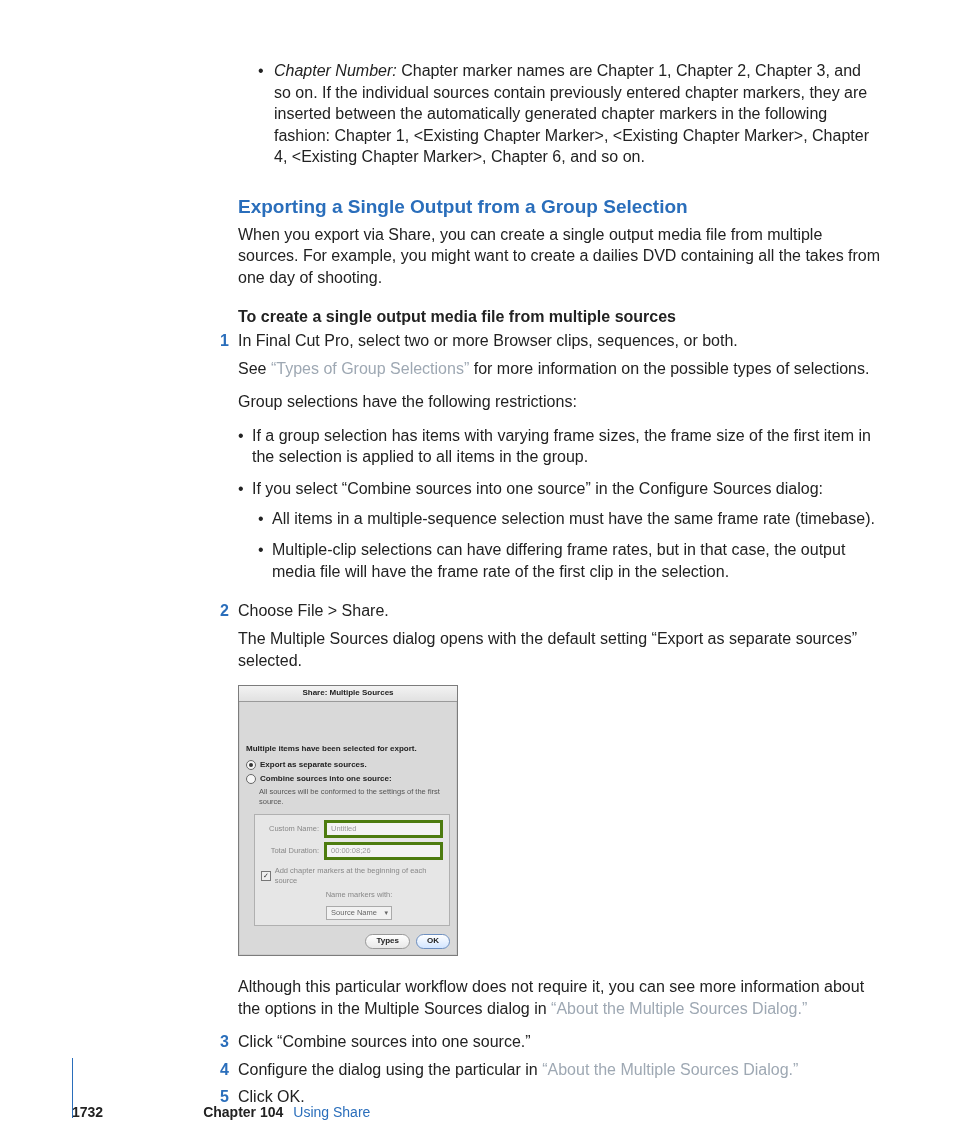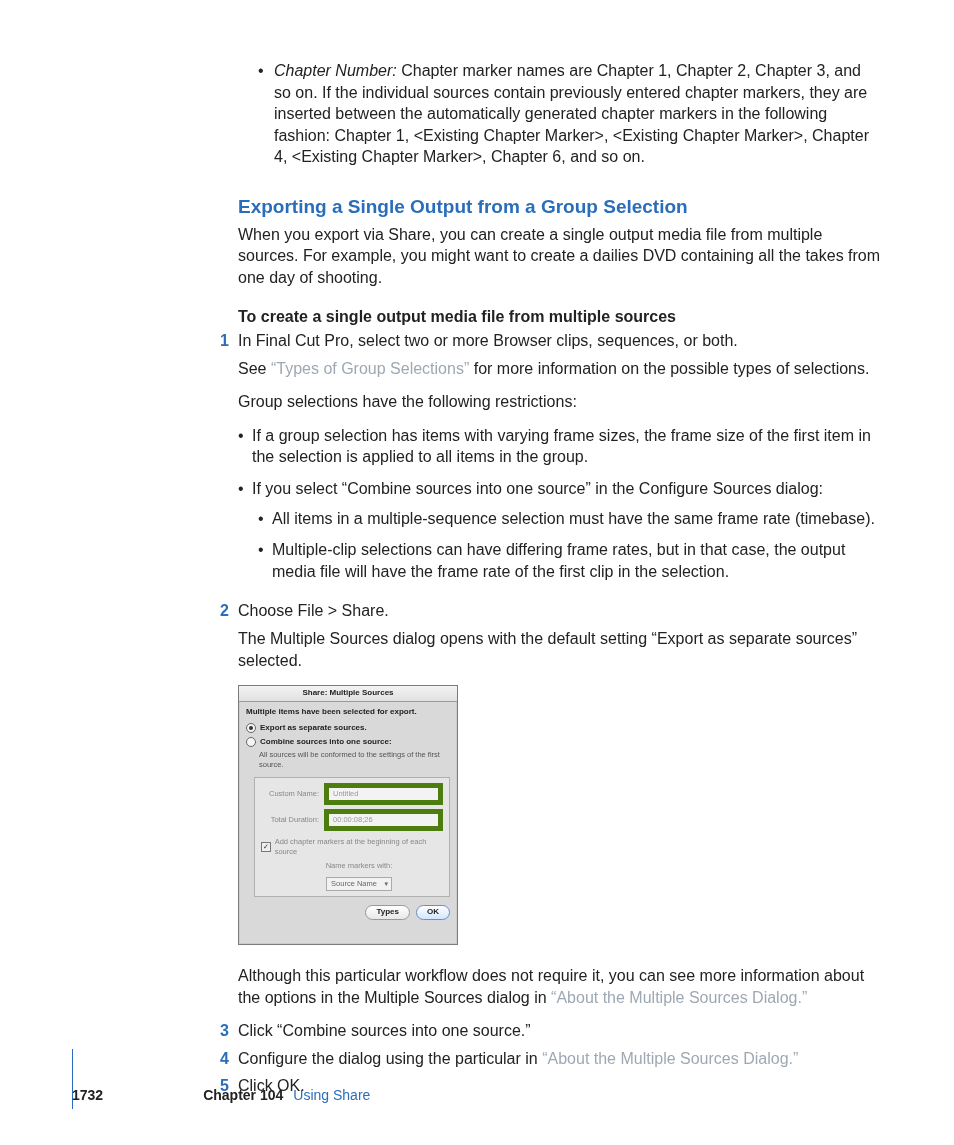--- a/index.html
+++ b/index.html
@@ -102,39 +102,39 @@
     color: #222;
     box-shadow: 0 0 0 1px #ccc inset;
   }
   .dlg-title {
     text-align: center;
     font-weight: 700;
     background: linear-gradient(#f3f3f3,#e1e1e1);
     border-bottom: 1px solid #9a9a9a;
     padding: 2px 0;
   }
-  .dlg-body { padding: 5px 7px 24px 7px; }
+  .dlg-body { padding: 5px 7px 6px 7px; margin-top: 37px; }
   .dlg-msg { font-weight: 700; margin-bottom: 5px; }
   .dlg-radio { display: flex; align-items: center; gap: 4px; margin-bottom: 3px; }
   .radio-btn {
     width: 8px; height: 8px; border: 1px solid #666; border-radius: 50%; background: #f5f5f5; display: inline-flex; align-items: center; justify-content: center;
   }
   .radio-btn.on::after { content:""; width:4px; height:4px; background:#333; border-radius:50%; }
   .dlg-radio .lbl { font-weight: 700; }
   .dlg-note { margin: 3px 0 6px 13px; font-size: 7.5px; color: #555; }
   .dlg-panel {
     background: #e6e6e6;
     border: 1px solid #b0b0b0;
     padding: 5px 6px;
     margin: 0 0 6px 8px;
   }
   .field-row { display:flex; align-items:center; gap:5px; margin-bottom:4px; }
   .field-label { width:58px; text-align:right; color:#888; font-size:7.5px; }
   .field-val {
-    border: 5px solid #4d7c0f; background:#f3f3f3; color:#999;
+    border: 3px solid #4d7c0f; background:#f3f3f3; color:#999;
     padding: 1px 4px; flex:1; font-size:7.5px;
   }
   .chk-row { display:flex; align-items:center; gap:4px; margin:6px 0 4px 0; }
   .chk {
     width:8px; height:8px; border:1px solid #777; background:#eee; display:inline-flex; align-items:center; justify-content:center;
   }
   .chk::after { content:"✓"; font-size:7px; color:#333; line-height:1; }
   .chk-label { color:#888; font-size:7.5px; }
   .sel-row { display:flex; align-items:center; gap:6px; margin-left:14px;flex-direction:column; }
   .sel-label { color:#888; font-size:7.5px; }
@@ -147,21 +147,21 @@
     margin-top: 8px;
   }
   .dlg-btn {
     border:1px solid #999; border-radius:10px; padding:1px 10px;
     background: linear-gradient(#ffffff,#e8e8e8); font-size:8px; font-weight:700;
   }
   .dlg-btn.primary { background: linear-gradient(#ffffff,#d2e5ff); border-color:#6d8fc0; }
 
   .page-footer {
     position: absolute;
-    bottom: 40px;
+    bottom: 32px;
     left: 72px;
     right: 72px;
     display: flex;
     align-items: center;
     font-size: 14px;
   }
   .page-num { font-weight: 700; margin-right: 100px; }
   .ch-label { font-weight: 700; margin-right: 10px; }
   .ch-title { color: #2a6ebb; }
   .side-line {

